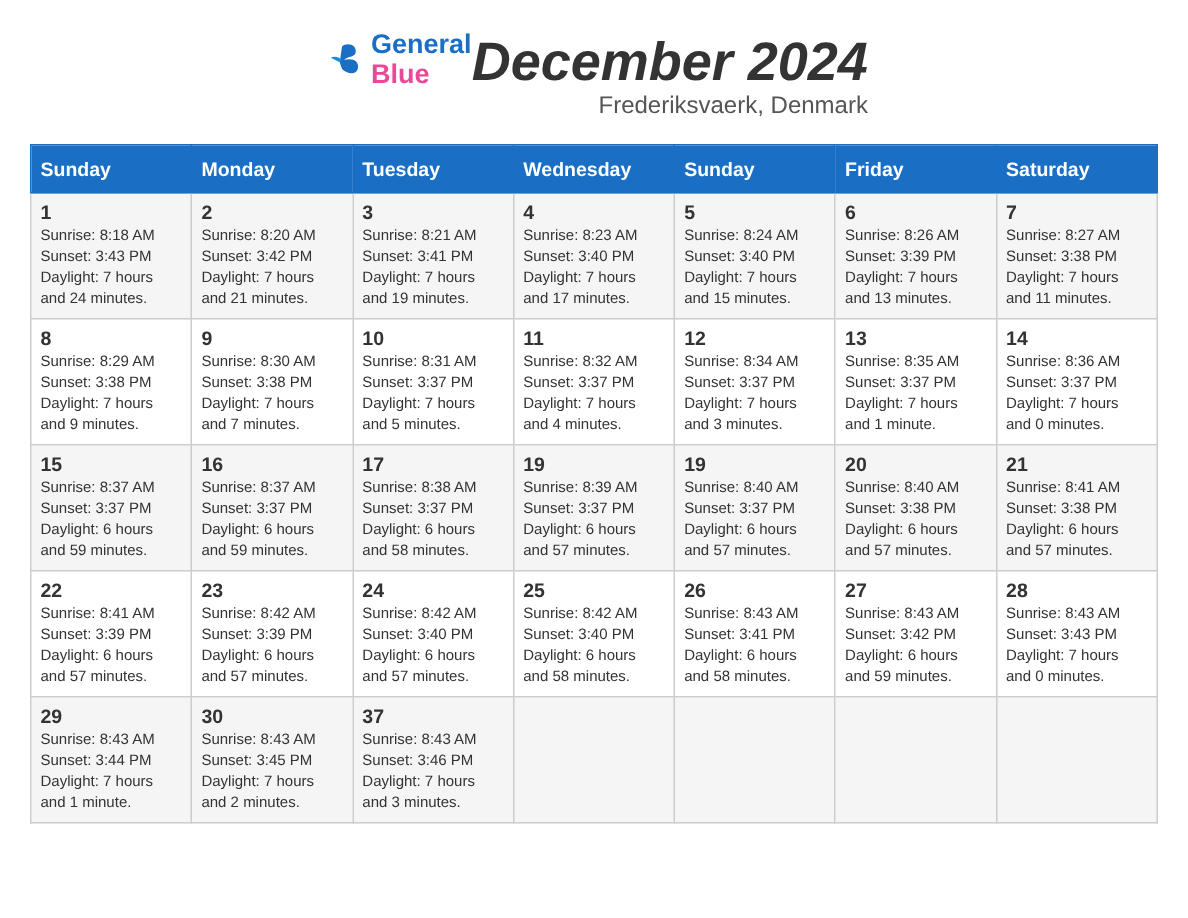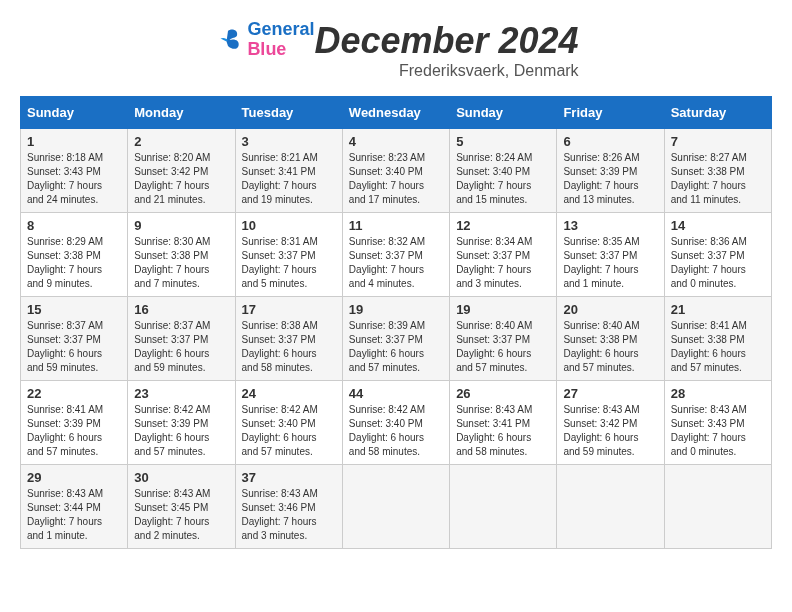--- a/index.html
+++ b/index.html
@@ -220,21 +220,21 @@
         </td>
         <td>
           <span class="day-number">23</span>
           <div class="day-info">Sunrise: 8:42 AM<br>Sunset: 3:39 PM<br>Daylight: 6 hours<br>and 57 minutes.</div>
         </td>
         <td>
           <span class="day-number">24</span>
           <div class="day-info">Sunrise: 8:42 AM<br>Sunset: 3:40 PM<br>Daylight: 6 hours<br>and 57 minutes.</div>
         </td>
         <td>
-          <span class="day-number">44</span>
+          <span class="day-number">25</span>
           <div class="day-info">Sunrise: 8:42 AM<br>Sunset: 3:40 PM<br>Daylight: 6 hours<br>and 58 minutes.</div>
         </td>
         <td>
           <span class="day-number">26</span>
           <div class="day-info">Sunrise: 8:43 AM<br>Sunset: 3:41 PM<br>Daylight: 6 hours<br>and 58 minutes.</div>
         </td>
         <td>
           <span class="day-number">27</span>
           <div class="day-info">Sunrise: 8:43 AM<br>Sunset: 3:42 PM<br>Daylight: 6 hours<br>and 59 minutes.</div>
         </td>

